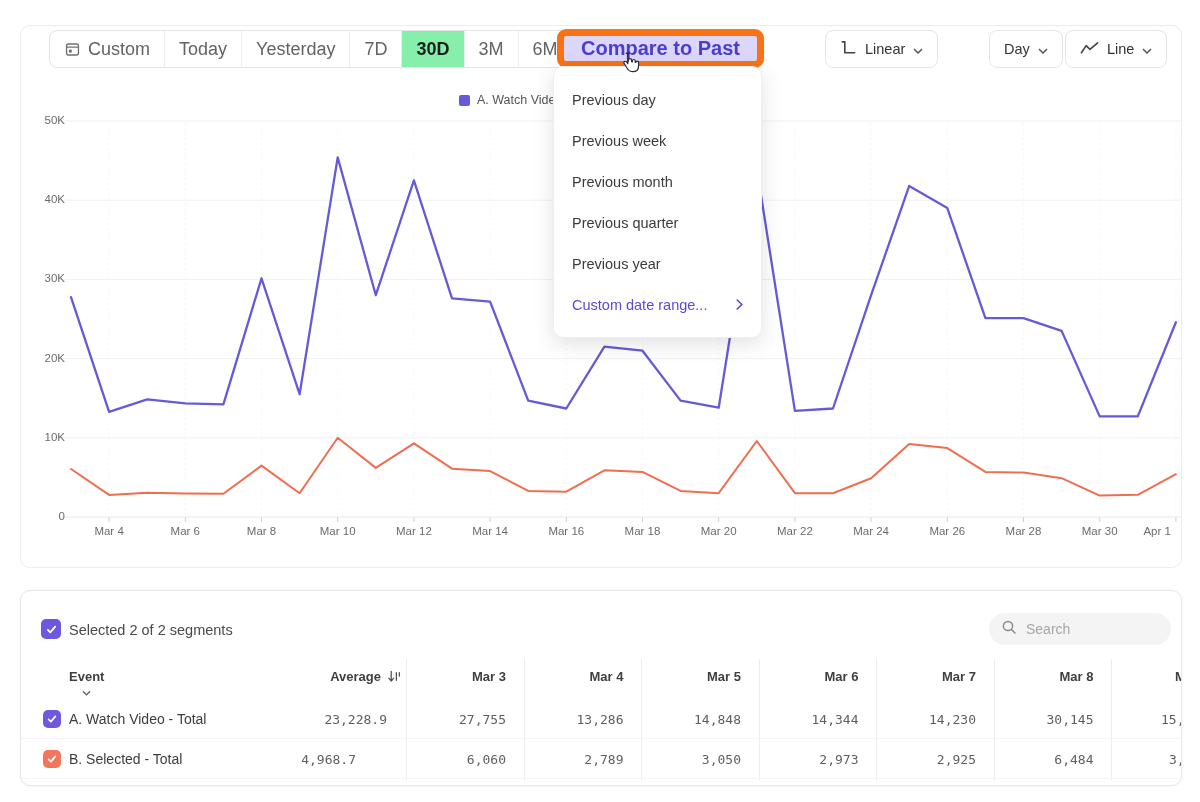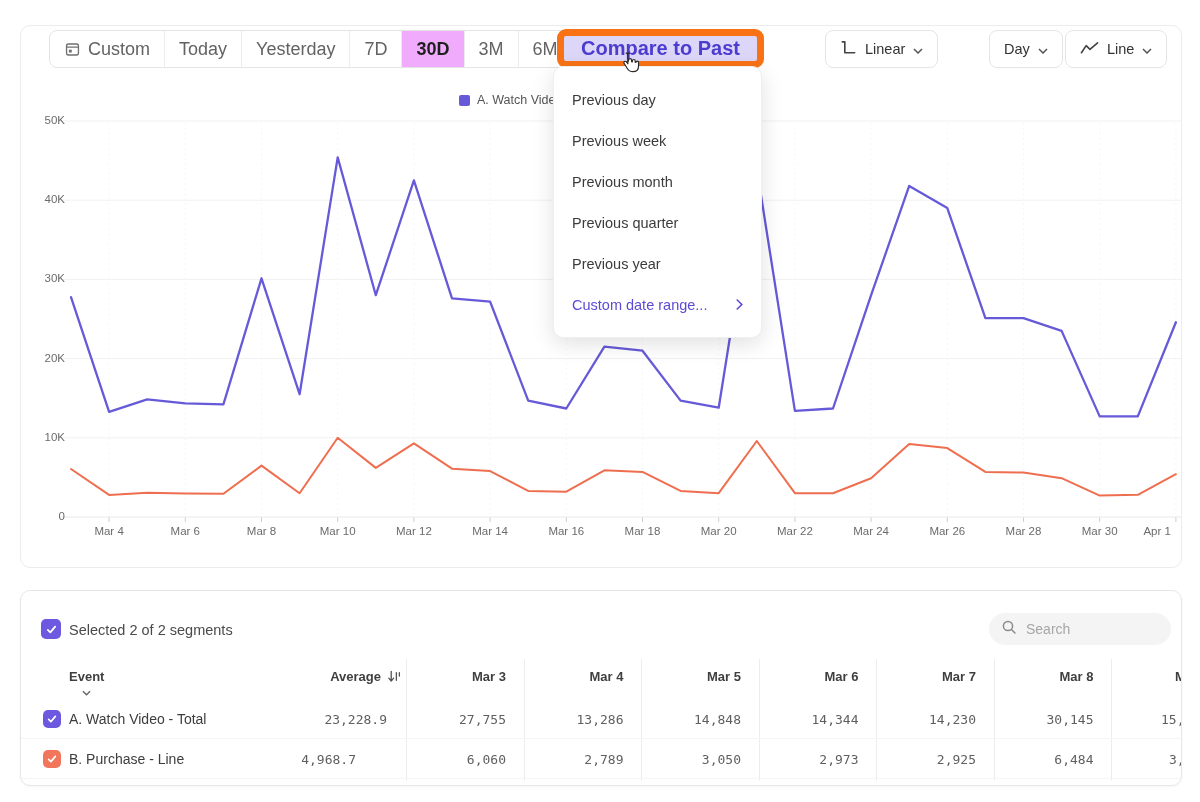--- a/index.html
+++ b/index.html
@@ -13,21 +13,21 @@
   #bottom-card { left:20px; top:590px; width:1162px; height:196px; overflow:hidden;
                  border-color:#e7e7e7; box-shadow:0 1px 3px rgba(0,0,0,.04); }
 
   
   #presets { position:absolute; left:28px; top:4px; height:38px; display:flex;
              border:1px solid #e4e4e4; border-radius:8px; overflow:hidden; background:#fff; }
   .preset { display:flex; align-items:center; justify-content:center; gap:7px;
             padding:0 14px; font-size:18px; color:#636363; border-right:1px solid #ececec;
             cursor:pointer; white-space:nowrap; }
   .preset:last-child { border-right:none; }
-  .preset.sel { background:#f0abfc; color:#1f1f1f; font-weight:700; }
+  .preset.sel { background:#86efac; color:#1f1f1f; font-weight:700; }
   .preset svg { flex:0 0 auto; }
 
   #compare-btn { position:absolute; left:536px; top:3px; height:39px; display:flex;
                  align-items:center; padding:0 17px; background:#dcd6f8;
                  border:7px solid #f97316; border-radius:9px; color:#4c3dd0;
                  font-size:20px; font-weight:700; cursor:pointer; }
 
   .tool-btn { position:absolute; top:4px; height:38px; display:flex; align-items:center;
               gap:8px; padding:0 14px; border:1px solid #e5e5e5; border-radius:8px;
               background:#fff; font-size:14.5px; font-weight:500; color:#333; cursor:pointer; }
@@ -326,21 +326,21 @@
           <div class="num" style="right: 205px;">14,230</div>
           <div class="num" style="right: 87.5px;">30,145</div>
           <div class="num" style="left: 1140px;">15,</div>
         </div>
         <div class="row" style="top: 148px;">
           <div class="cbx" style="left: 22px; top: 11px; width: 18px; height: 18px; background: rgb(241, 118, 92);">
             <svg width="12" height="12" viewBox="0 0 16 16" fill="none">
               <path d="M3.5 8.5 L6.5 11.5 L12.5 4.5" stroke="#fff" stroke-width="2.2" stroke-linecap="round" stroke-linejoin="round"></path>
             </svg>
           </div>
-          <div class="row-name">B. Purchase - Line</div>
+          <div class="row-name">B. Selected - Total</div>
           <div class="num" style="right: 825px;">4,968.7</div>
           <div class="num" style="right: 675px;">6,060</div>
           <div class="num" style="right: 557.5px;">2,789</div>
           <div class="num" style="right: 440px;">3,050</div>
           <div class="num" style="right: 322.5px;">2,973</div>
           <div class="num" style="right: 205px;">2,925</div>
           <div class="num" style="right: 87.5px;">6,484</div>
           <div class="num" style="left: 1148px;">3,</div>
         </div>
       </div>

